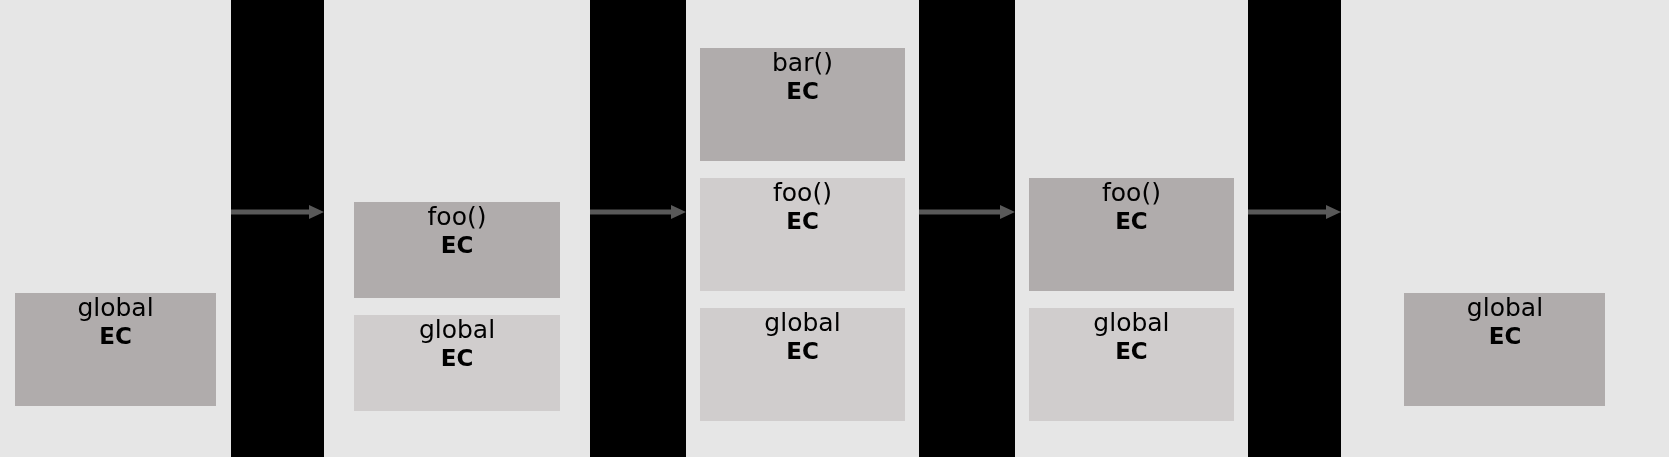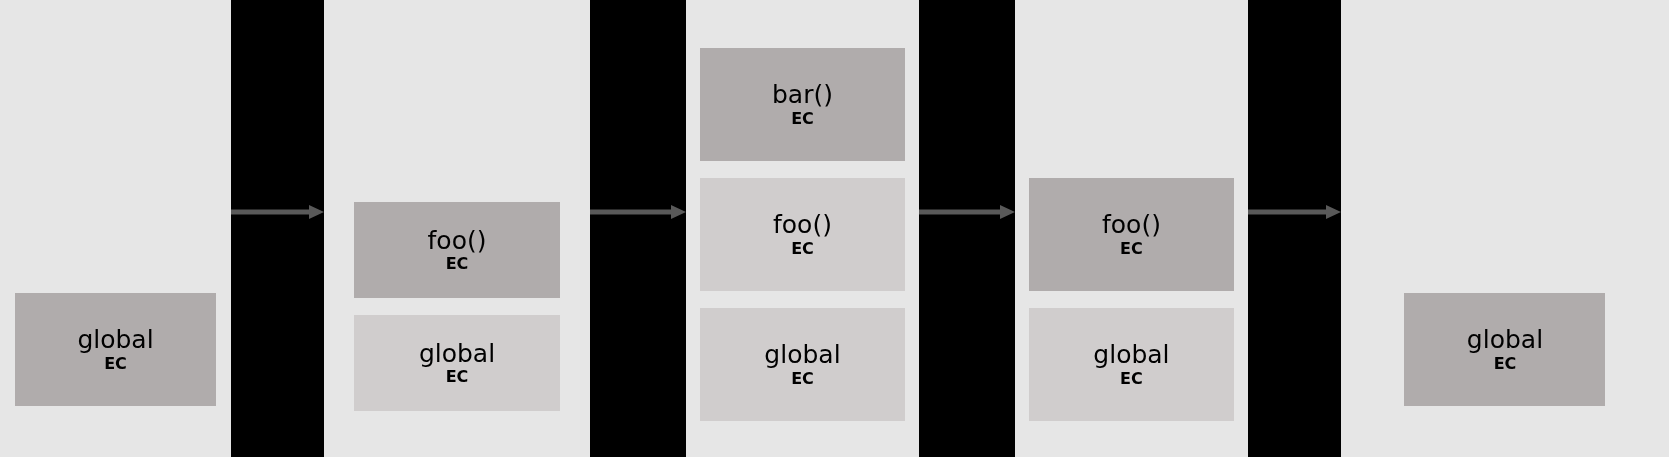--- a/index.html
+++ b/index.html
@@ -39,40 +39,40 @@
   .panel.p2 { width: 274px; }
   .panel.p3 { width: 240px; }
   .panel.p4 { width: 240px; }
   .panel.p5 { width: 338px; }
 
   
   .frame {
     box-sizing: border-box;
     display: flex;
     flex-direction: column;
-    justify-content: center;
+    justify-content: flex-start;
     align-items: center;
     width: 201px;
     height: 113px;
     margin-bottom: 17px;
     color: #000000;
     line-height: 1.18;
     text-align: center;
   }
   .frame:last-child { margin-bottom: 0; }
 
   .frame.active   { background: #b0acac; }
   .frame.inactive { background: #d0cdcd; }
 
   .frame .fname {
     font-size: 25px;
     font-weight: 400;
   }
   .frame .fkind {
-    font-size: 16px;
+    font-size: 23px;
     font-weight: 700;
   }
 
   
   .panel.p1 .frame { width: 201px; height: 113px; }
   .panel.p2 .frame { width: 206px; height: 96px; }
   .panel.p3 .frame { width: 205px; height: 113px; }
   .panel.p4 .frame { width: 205px; height: 113px; }
   .panel.p5 .frame { width: 201px; height: 113px; }
 

